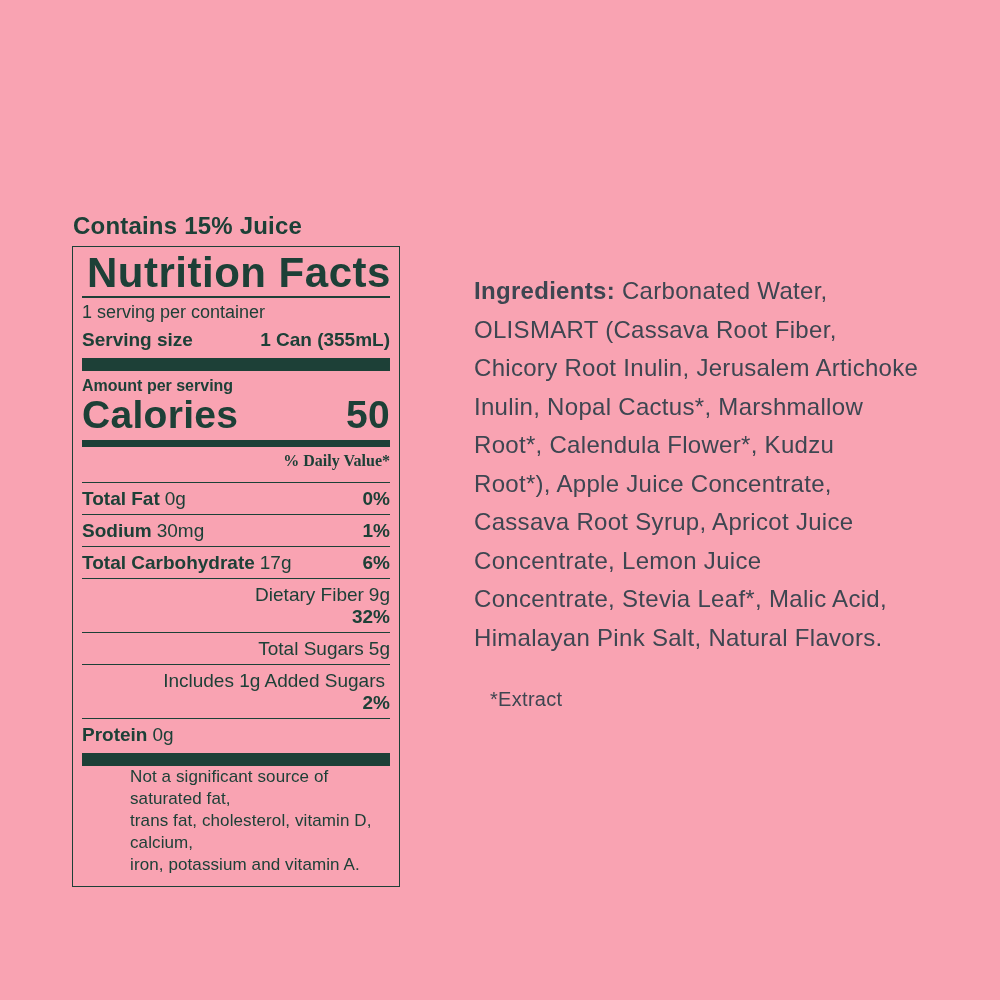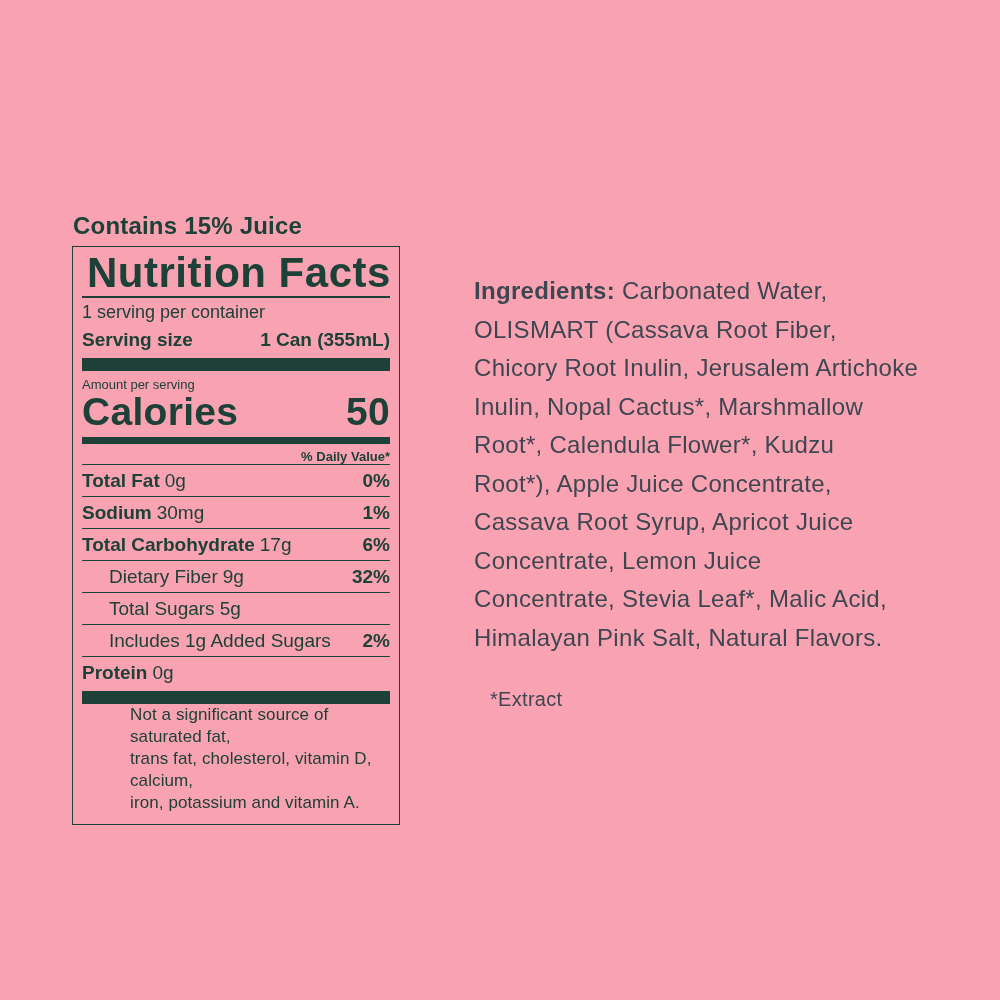--- a/index.html
+++ b/index.html
@@ -29,39 +29,39 @@
     font-size:42px;font-weight:bold;letter-spacing:.5px;
     line-height:1.12;padding-left:5px;white-space:nowrap;
     border-bottom:2px solid var(--ink);
   }
   .nf-serving-count{font-size:18px;padding:4px 0 2px;}
   .nf-serving-row{
     display:flex;justify-content:space-between;
     font-size:19px;font-weight:bold;padding:4px 0 7px;
   }
   .thick-bar{height:13px;background:var(--ink);}
-  .nf-amount{font-size:13px;font-weight:normal;padding:6px 0 0;}
+  .nf-amount{font-size:16px;font-weight:bold;padding:6px 0 0;}
   .nf-cal-row{
     display:flex;justify-content:space-between;align-items:baseline;
     font-size:39px;font-weight:bold;line-height:1.05;letter-spacing:.3px;
   }
   .thick-rule{height:7px;background:var(--ink);margin-top:4px;}
   .nf-dv-head{
-    text-align:right;font-size:13px;font-weight:bold;
-    padding:5px 0 0;border-bottom:1.5px solid var(--ink);
+    text-align:right;font-size:16px;font-weight:bold;
+    padding:5px 0 12px;border-bottom:1.5px solid var(--ink);font-family:Liberation Serif, serif;
   }
   .nf-row{
     display:flex;justify-content:space-between;align-items:flex-end;
     font-size:19px;padding:5px 0 4px;
     border-bottom:1.5px solid var(--ink);
   }
   .nf-row .rn{font-weight:bold;}
   .nf-row .ra{margin-left:5px;}
   .nf-row .dv{font-weight:bold;}
-  .nf-row.indent{padding-left:27px;}
+  .nf-row.indent{padding-left:27px;flex-direction:column;}
   .nf-row.indent .rn{font-weight:normal;}
   .nf-row.last{border-bottom:none;padding-bottom:7px;}
   .nf-footnote{
     font-size:17px;line-height:1.3;
     white-space:pre-line;letter-spacing:.1px;margin-left:48px;
   }
   
   .ingredients{
     position:absolute;left:474px;top:272px;width:460px;
     color:var(--gray-ink);

